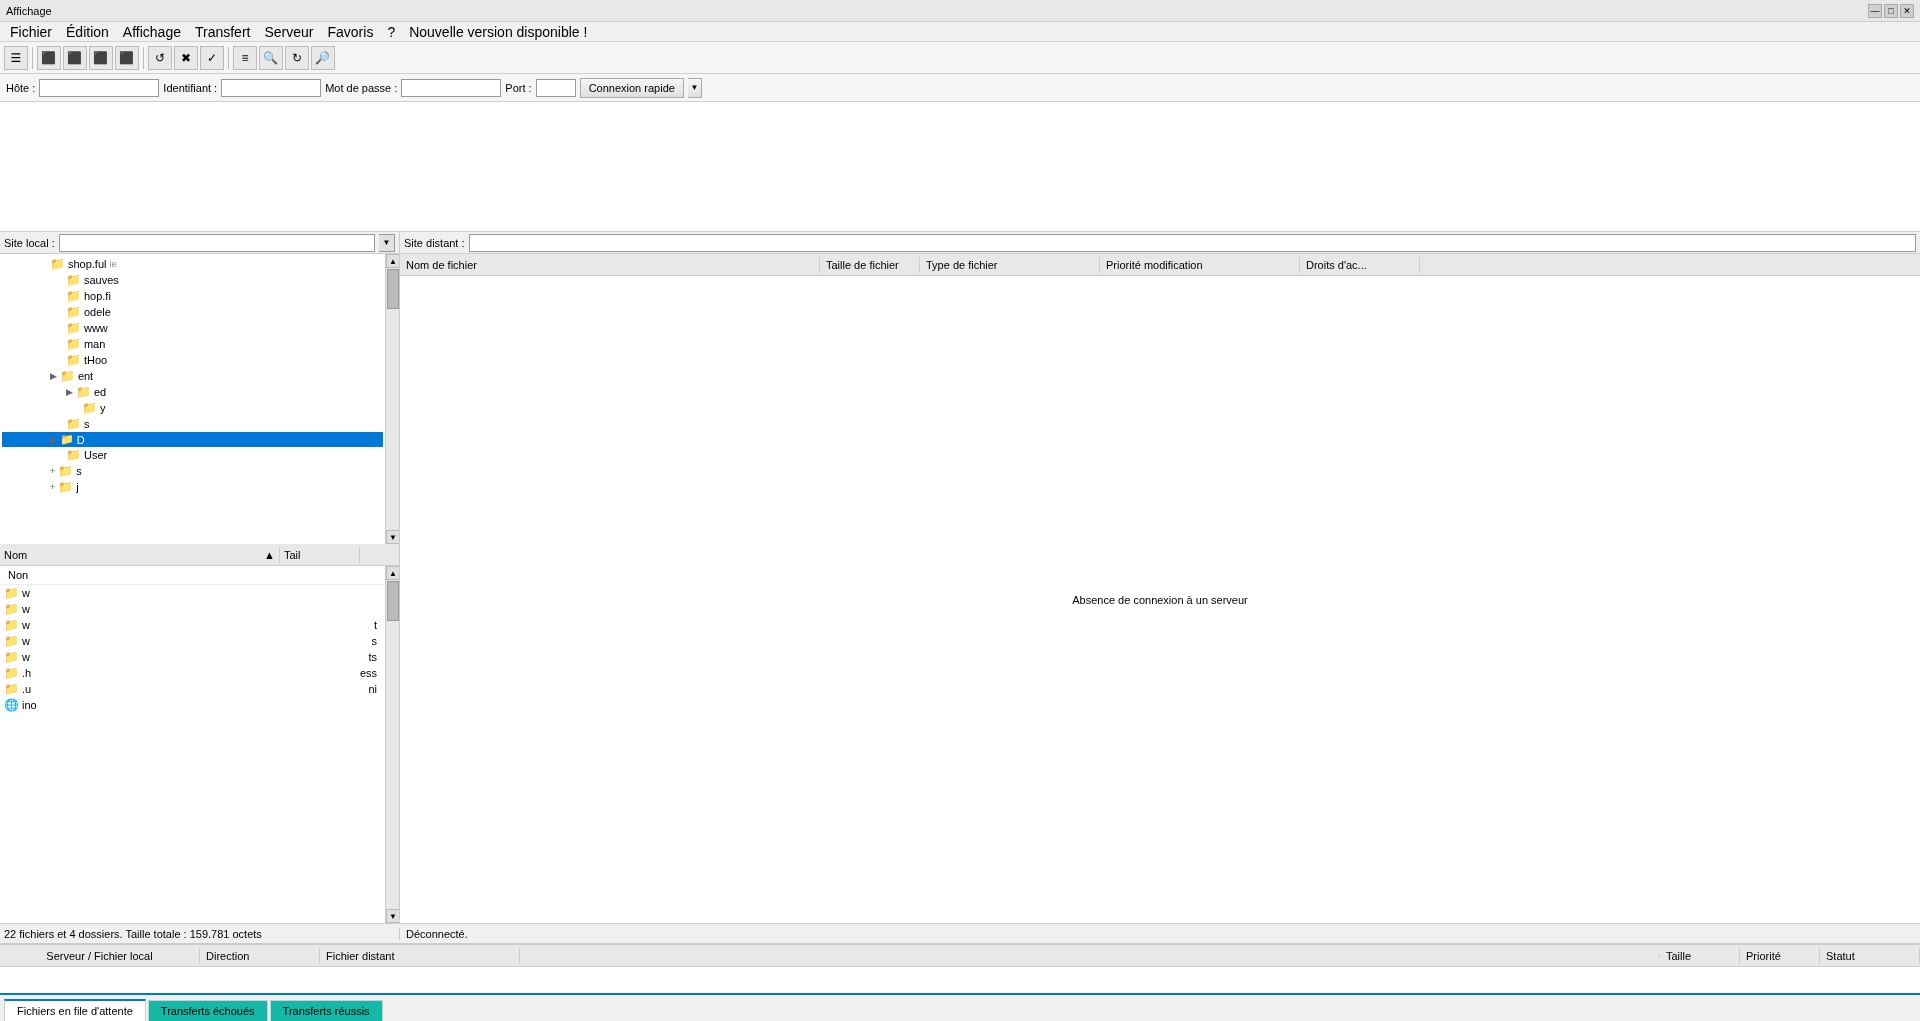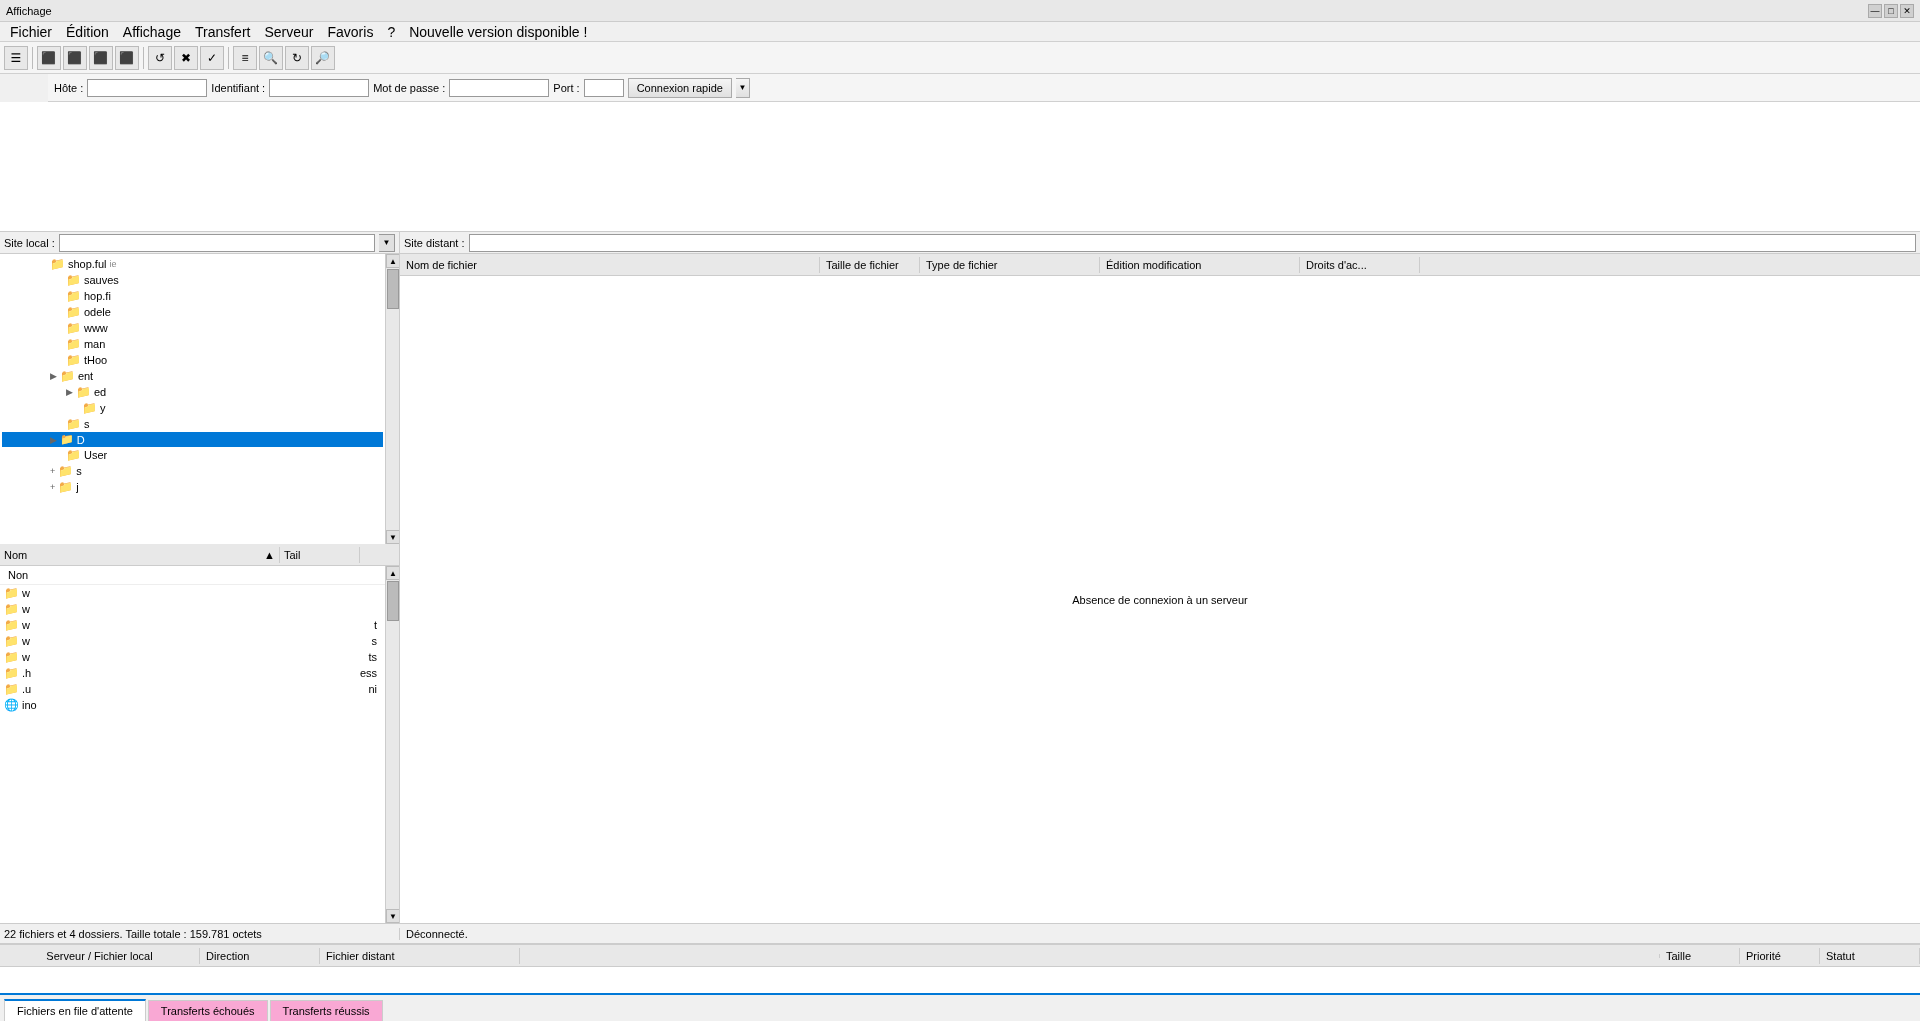--- a/index.html
+++ b/index.html
@@ -63,21 +63,20 @@
 
     
     #connbar {
       background: #f5f5f5;
       height: 28px;
       display: flex;
       align-items: center;
       padding: 2px 6px;
       border-bottom: 1px solid #d0d0d0;
       gap: 4px;
-      margin-left: 48px;
     }
     .conn-label { font-size: 11px; }
     .conn-input {
       height: 18px;
       border: 1px solid #999;
       background: white;
       padding: 0 3px;
       font-size: 11px;
     }
     #conn-host { width: 120px; }
@@ -288,21 +287,21 @@
       cursor: pointer;
       border: 1px solid #ccc;
       border-bottom: none;
       background: white;
       margin-right: 2px;
     }
     .bottom-tab.active {
       background: white;
       border-top: 2px solid #0078d7;
     }
-    .bottom-tab:not(.active) { background: #f9a8d4; }
+    .bottom-tab:not(.active) { background: #14b8a6; }
 
     
     .vscroll {
       width: 14px;
       background: #f0f0f0;
       border-left: 1px solid #ccc;
       display: flex;
       flex-direction: column;
     }
     .vscroll-btn {
@@ -616,21 +615,21 @@
         <div class="remote-col" id="rcol-name">
           <span>Nom de fichier</span>
         </div>
         <div class="remote-col" id="rcol-size">
           <span>Taille de fichier</span>
         </div>
         <div class="remote-col" id="rcol-type">
           <span>Type de fichier</span>
         </div>
         <div class="remote-col" id="rcol-modified">
-          <span>Édition modification</span>
+          <span>Priorité modification</span>
         </div>
         <div class="remote-col" id="rcol-rights">
           <span>Droits d'ac...</span>
         </div>
         <div class="remote-col" id="rcol-owner" style="flex:1;">
           <span>Propriétair...</span>
         </div>
       </div>
 
       <div id="right-files-content">

